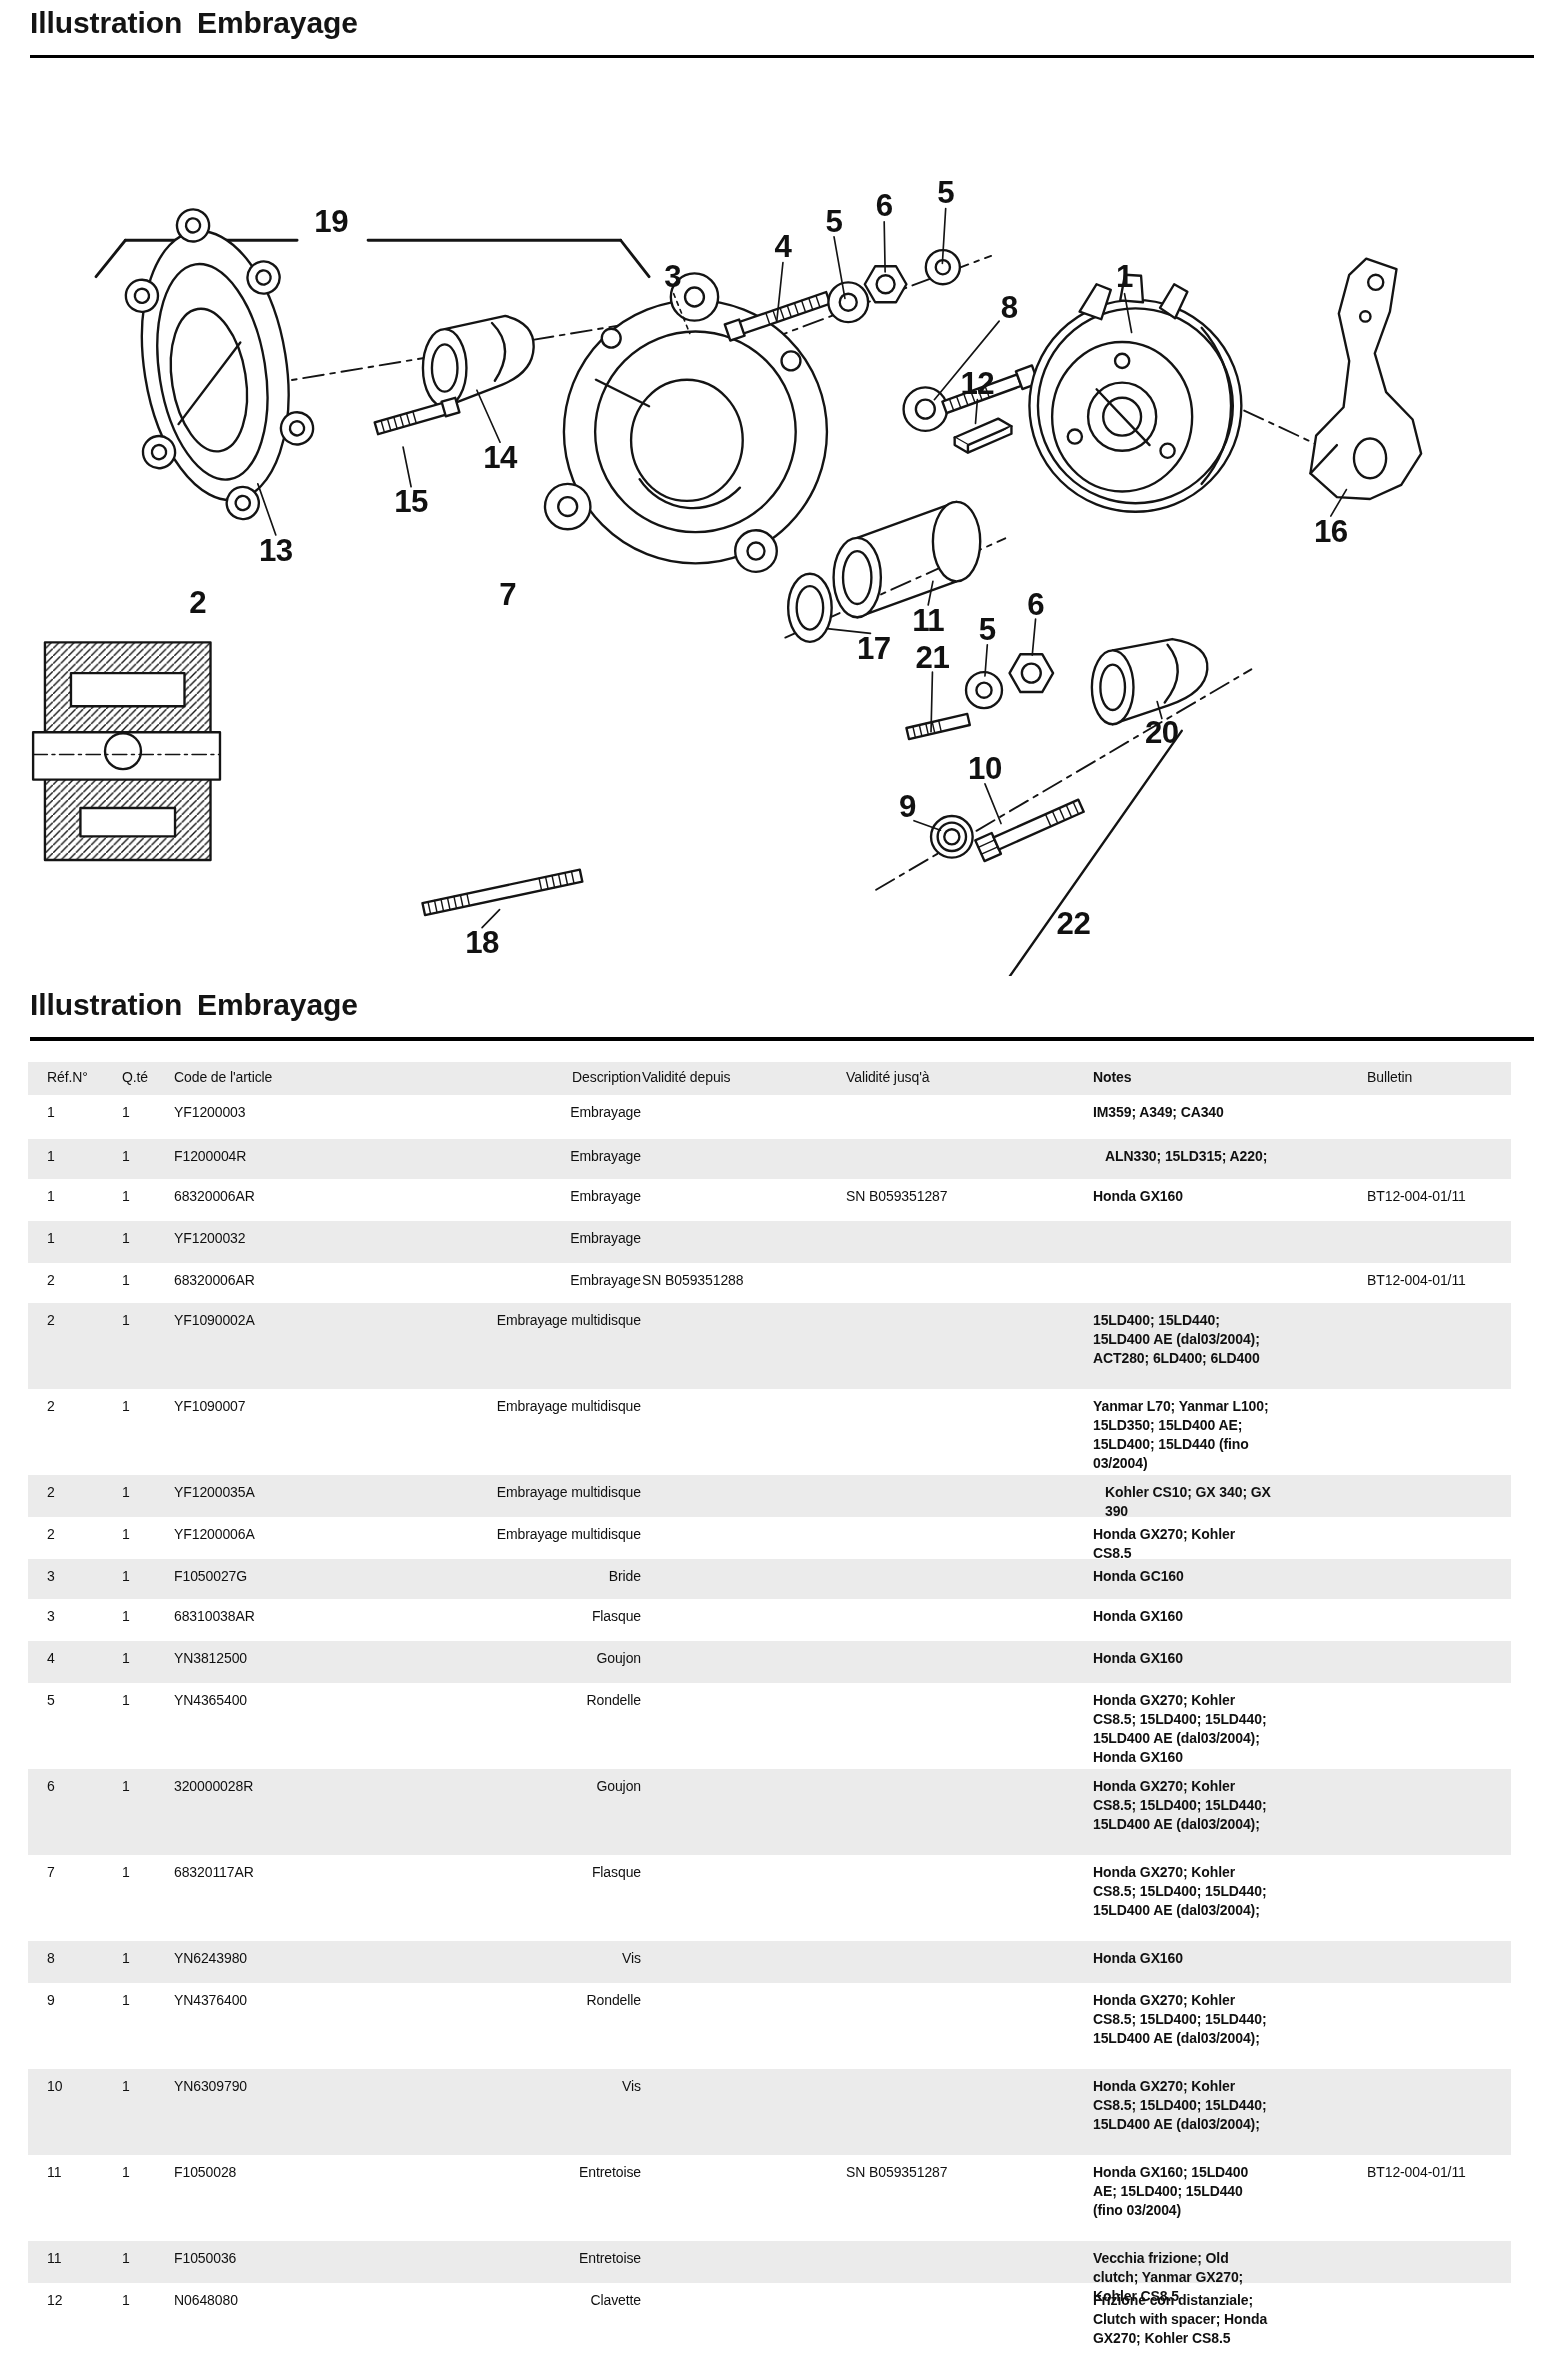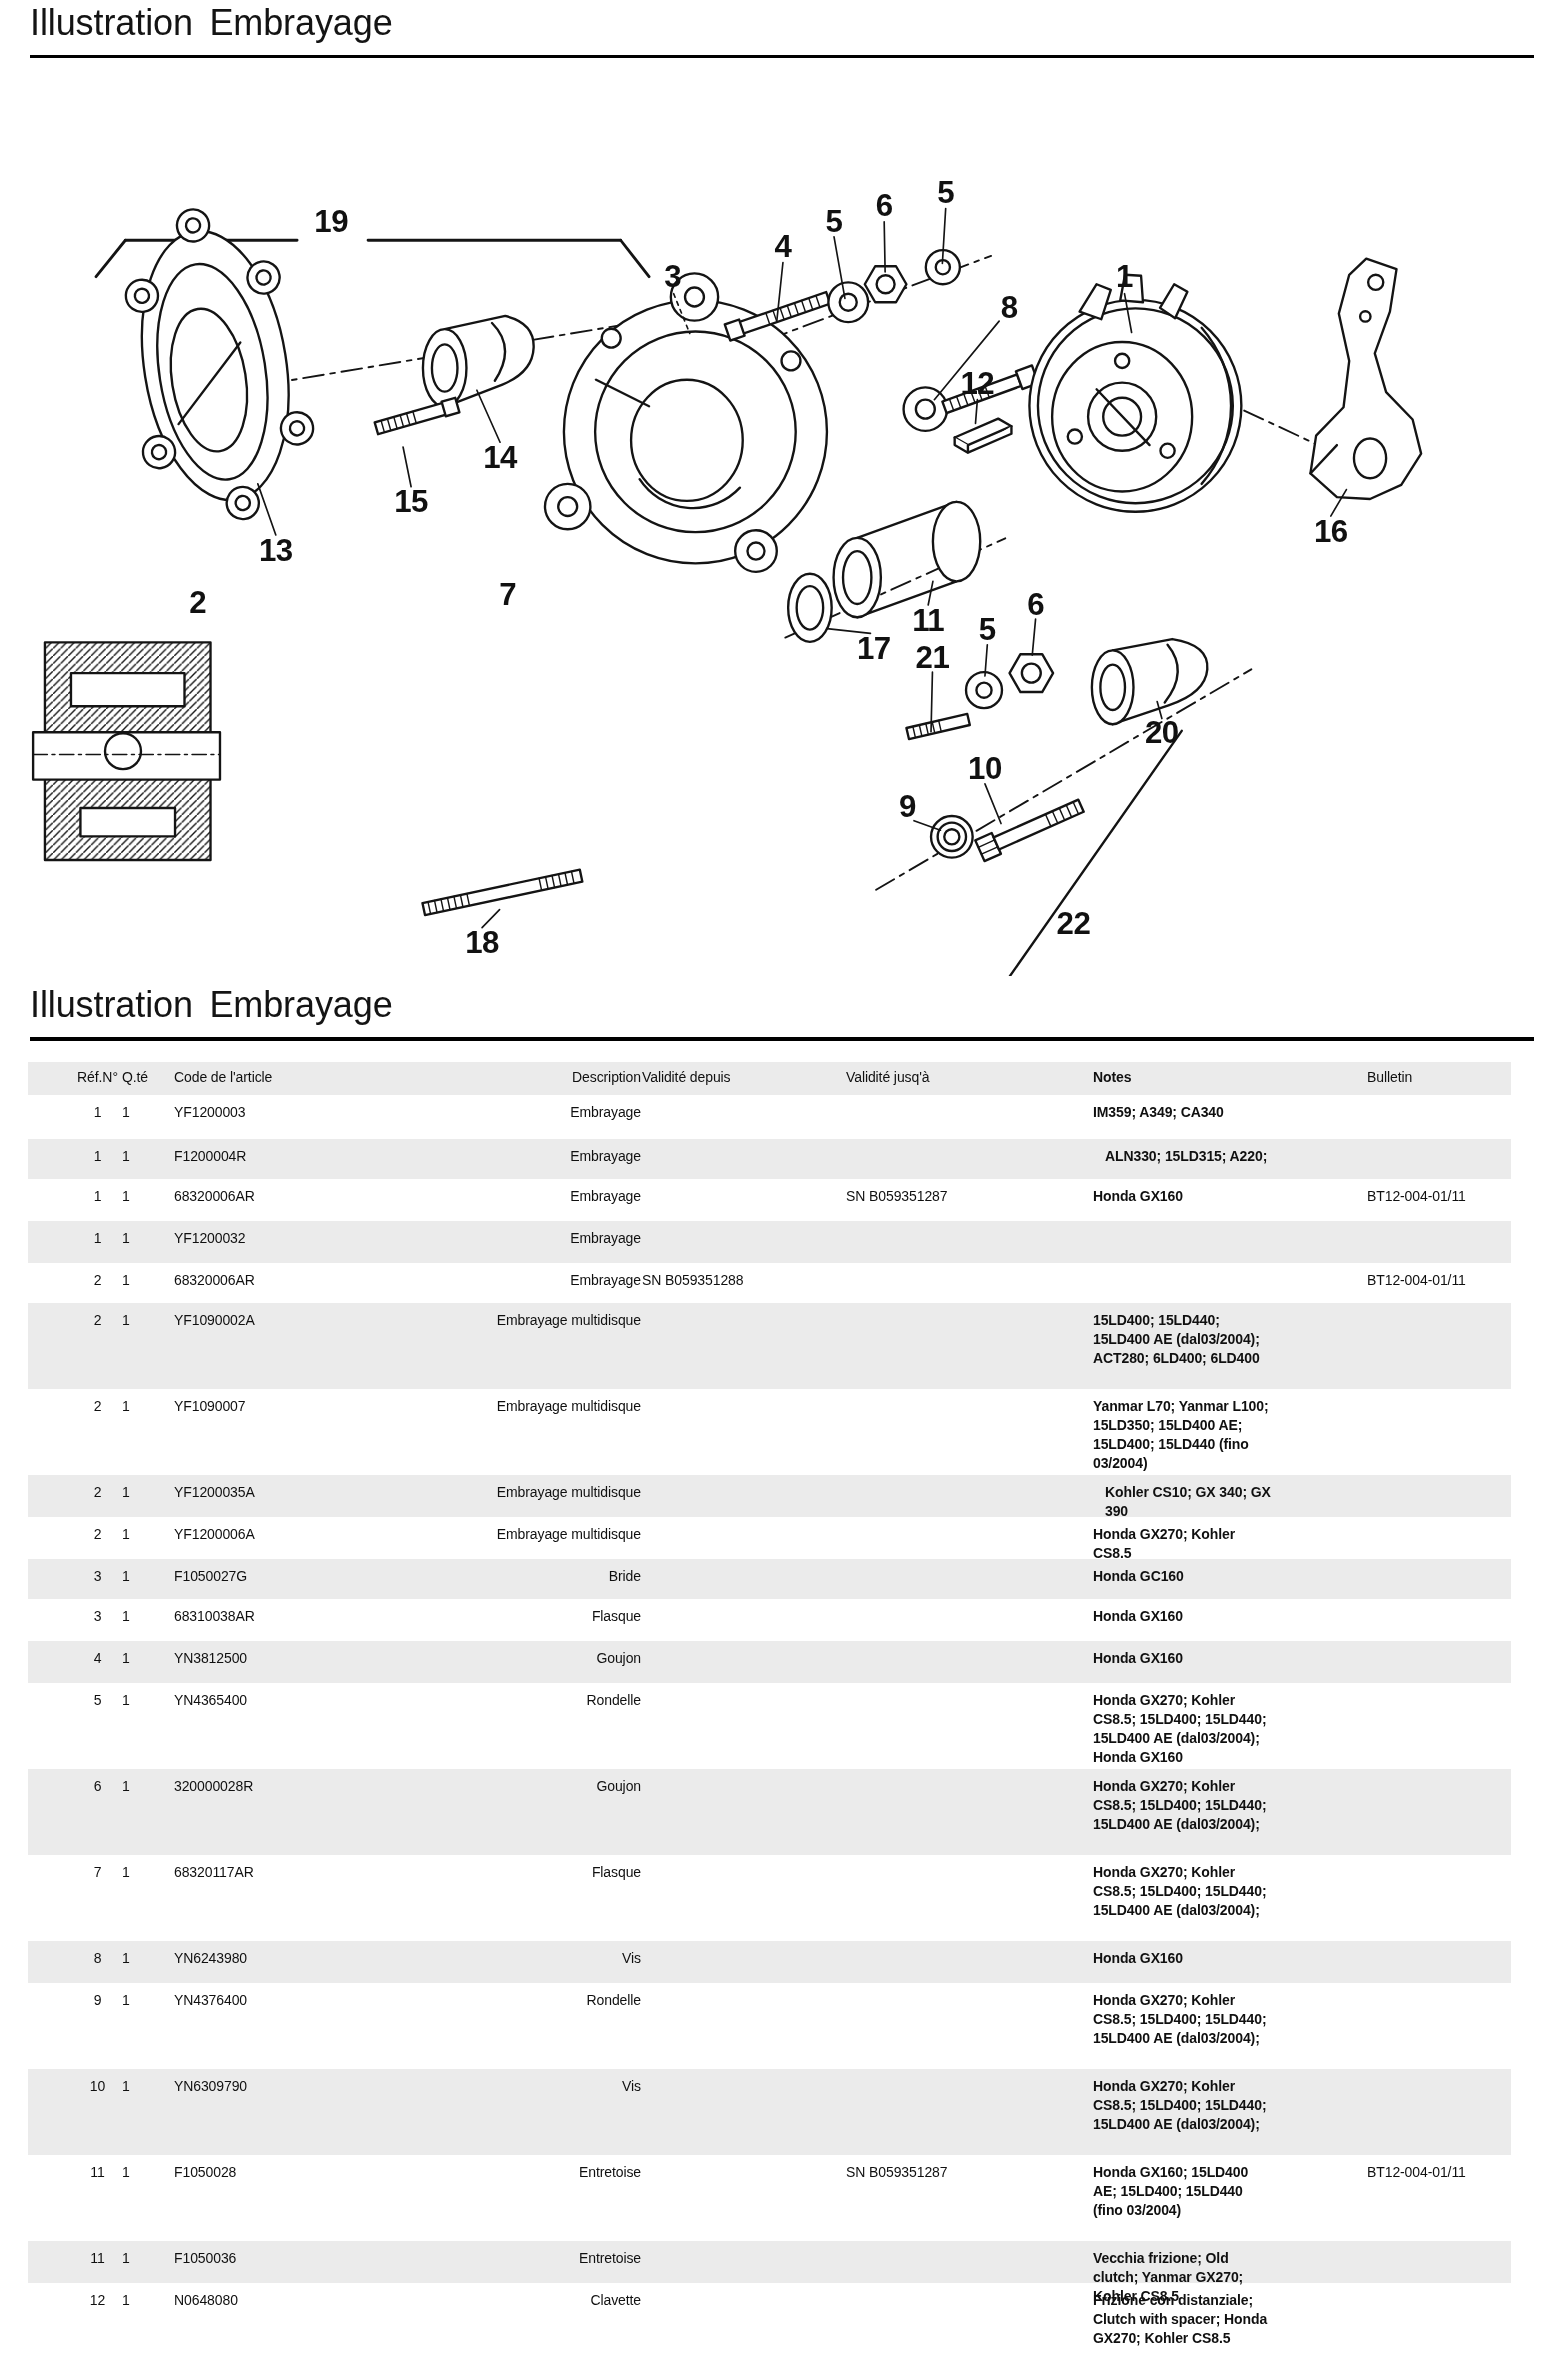--- a/index.html
+++ b/index.html
@@ -3,41 +3,41 @@
 <meta charset="utf-8">
 <style>
   html,body{margin:0;padding:0;}
   body{
     width:1564px;height:3484px;overflow:hidden;position:relative;
     background:#ffffff;color:#141414;
     font-family:"Liberation Sans","DejaVu Sans",sans-serif;
     letter-spacing:-0.1px;
   }
   .section-title{
-    font-size:36px;font-weight:400;line-height:33px;
+    font-size:30px;font-weight:700;line-height:33px;
     margin:12.3px 0 0 30px;word-spacing:6.6px;white-space:nowrap;
   }
   .first-title{margin-top:5.7px;}
   .title-rule{height:3.3px;background:#000;margin:16px 30px 0 30px;}
   
   .diagram-wrap{width:1564px;height:918px;}
   svg text.callout{
     font-family:"Liberation Sans","DejaVu Sans",sans-serif;
     font-size:66px;font-weight:700;fill:#111;
     text-anchor:middle;dominant-baseline:central;letter-spacing:-1px;
   }
   
   .ptable{margin:21px 0 0 28px;width:1483px;}
   .prow{position:relative;width:1483px;}
   .phead{height:33px;}
   .zebra-odd .prow:nth-child(odd){background:#ebebeb;}
   .cell{
     position:absolute;top:8.5px;font-size:14px;line-height:19px;color:#101010;
   }
-  .c-ref{left:34px;width:71px;text-align:center;}
+  .c-ref{left:19px;width:71px;}
   .c-qty{left:94px;width:47px;}
   .c-code{left:146px;width:170px;}
   .c-desc{left:324px;width:289px;text-align:right;}
   .c-vdep{left:614px;width:189px;white-space:nowrap;}
   .c-vjus{left:818px;width:189px;white-space:nowrap;}
   .c-notes{left:1065px;width:176px;}
   .c-bul{left:1339px;width:144px;white-space:nowrap;overflow:hidden;}
   .prow .c-notes{z-index:2;font-weight:bold;}
   .prow{z-index:1;}
   .prow.cliprow .c-notes{overflow:hidden;height:calc(100% - 8.5px);margin-left:12px;}

